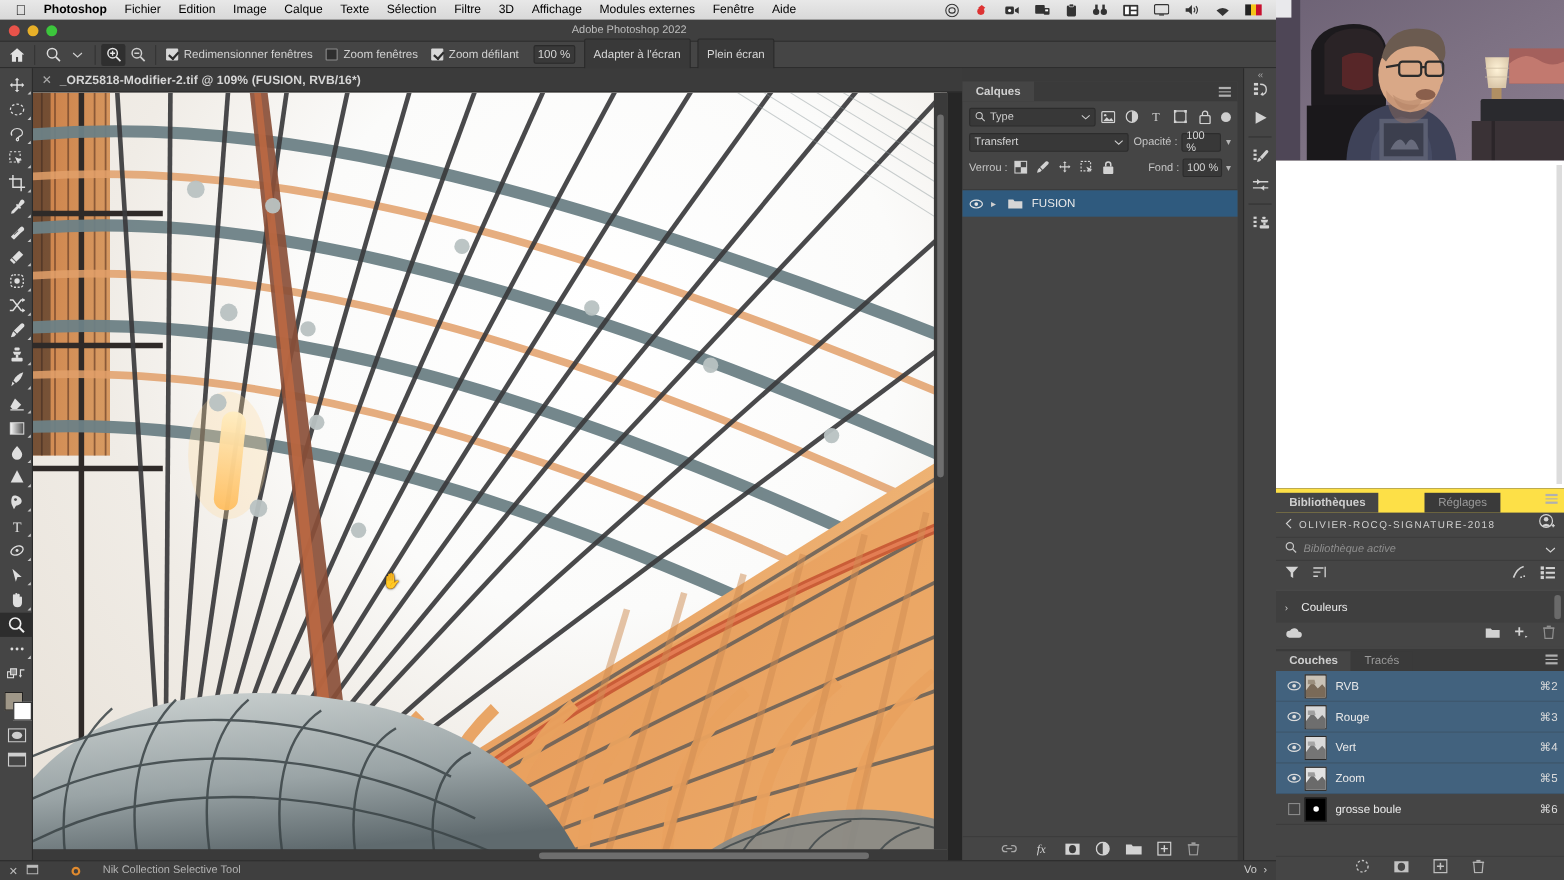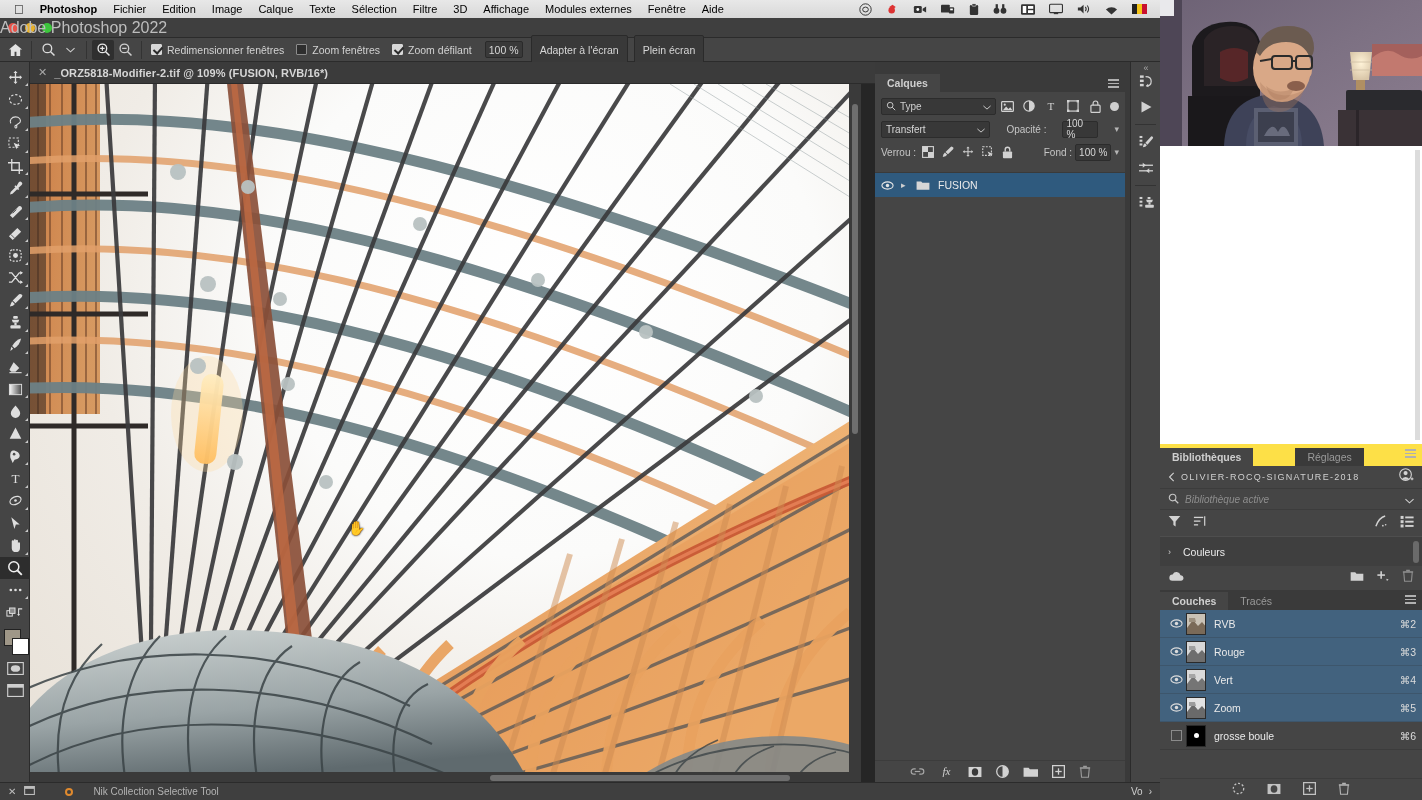--- a/index.html
+++ b/index.html
@@ -16,21 +16,21 @@
   #macbar .apple{ padding:0 8px; font-size:13px; line-height:15px; }
   #macbar .spacer{ flex:1; }
   #macbar .sysicon{ padding:0 7px; display:flex; align-items:center; }
   .belgium{ display:inline-block; width:15px; height:10px;
     background:linear-gradient(to right,#222 0 33.3%, #f5c518 33.3% 66.6%, #c8102e 66.6% 100%); }
 
   
   #titlebar{ position:absolute; left:0; top:18px; width:1160px; height:20px;
     background:#3f3f3f; border-bottom:1px solid #2b2b2b; }
   #titlebar .title{ position:absolute; left:0; right:16px; top:0; line-height:20px;
-    text-align:left; font-size:16px; color:#bdbdbd; }
+    text-align:center; font-size:10px; color:#bdbdbd; }
   .lights{ position:absolute; left:8px; top:5px; display:flex; gap:7px; }
   .lights i{ width:10px; height:10px; border-radius:50%; display:block; }
   .lights .r{ background:#e8534a; } .lights .y{ background:#e8b028; } .lights .g{ background:#3cc63c; }
 
   
   #optbar{ position:absolute; left:0; top:38px; width:1160px; height:24px;
     background:#454545; border-bottom:1px solid #2b2b2b;
     display:flex; align-items:center; padding-left:4px; gap:0px; font-size:10.5px; color:#d2d2d2; }
   .ob-sep{ width:1px; height:18px; background:#333; margin:0 5px; }
   .ob-btn{ height:30px; padding:0 8px; background:#393939; border:1px solid #2a2a2a;
@@ -94,21 +94,21 @@
   .panelmenu{ position:absolute; right:6px; top:5px; width:11px; height:9px; }
   .panelmenu i{ display:block; height:1.5px; background:#b0b0b0; margin-bottom:2px; }
 
   .filterrow{ height:20px; display:flex; align-items:center; padding:0 6px; gap:0; margin-top:4px; }
   .kindsel{ width:115px; height:17px; background:#383838; border:1px solid #2c2c2c; border-radius:2px;
     display:flex; align-items:center; padding:0 4px; gap:4px; font-size:10px; color:#cfcfcf; }
   .kindsel .cv{ margin-left:auto; }
   .fticon{ width:22px; height:17px; display:flex; align-items:center; justify-content:center; }
   .fttoggle{ width:9px; height:9px; border-radius:50%; background:#cfcfcf; margin-left:4px; }
 
-  .blendrow{ height:20px; display:flex; align-items:center; padding:0 6px; gap:16px; margin-top:3px; }
+  .blendrow{ height:20px; display:flex; align-items:center; padding:0 6px; gap:4px; margin-top:3px; }
   .blendsel{ width:152px; height:17px; background:#383838; border:1px solid #2c2c2c; border-radius:2px;
     display:flex; align-items:center; padding:0 4px; font-size:10px; color:#d6d6d6; }
   .blendsel .cv{ margin-left:auto; }
   .lbl{ font-size:10px; color:#c6c6c6; white-space:nowrap; }
   .valbox{ height:17px; min-width:36px; background:#383838; border:1px solid #2c2c2c; border-radius:2px;
     display:flex; align-items:center; justify-content:center; font-size:10px; color:#d6d6d6; padding:0 3px; }
   .cvs{ font-size:9px; color:#b5b5b5; }
 
   .lockrow{ height:20px; display:flex; align-items:center; padding:0 6px; gap:3px; margin-top:3px; }
   .lockicon{ width:17px; height:16px; display:flex; align-items:center; justify-content:center; }

